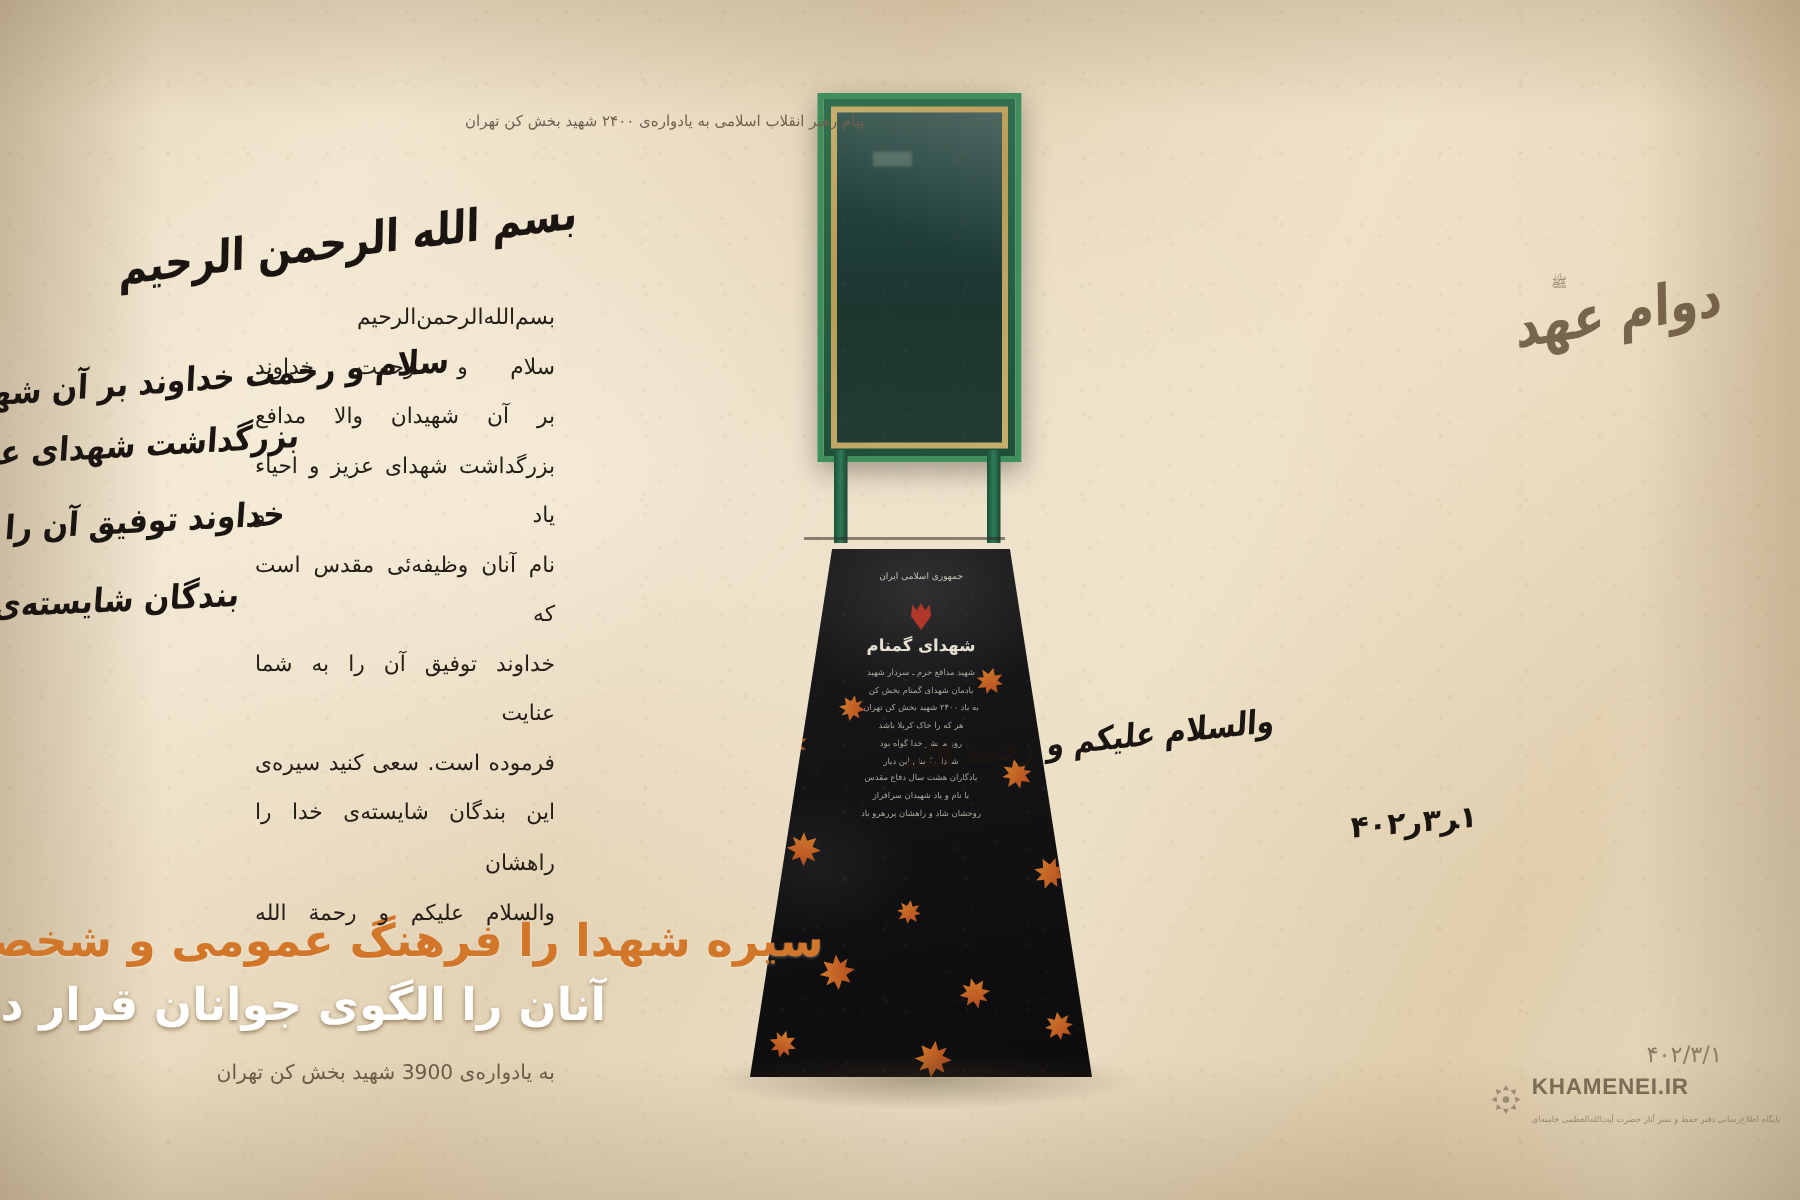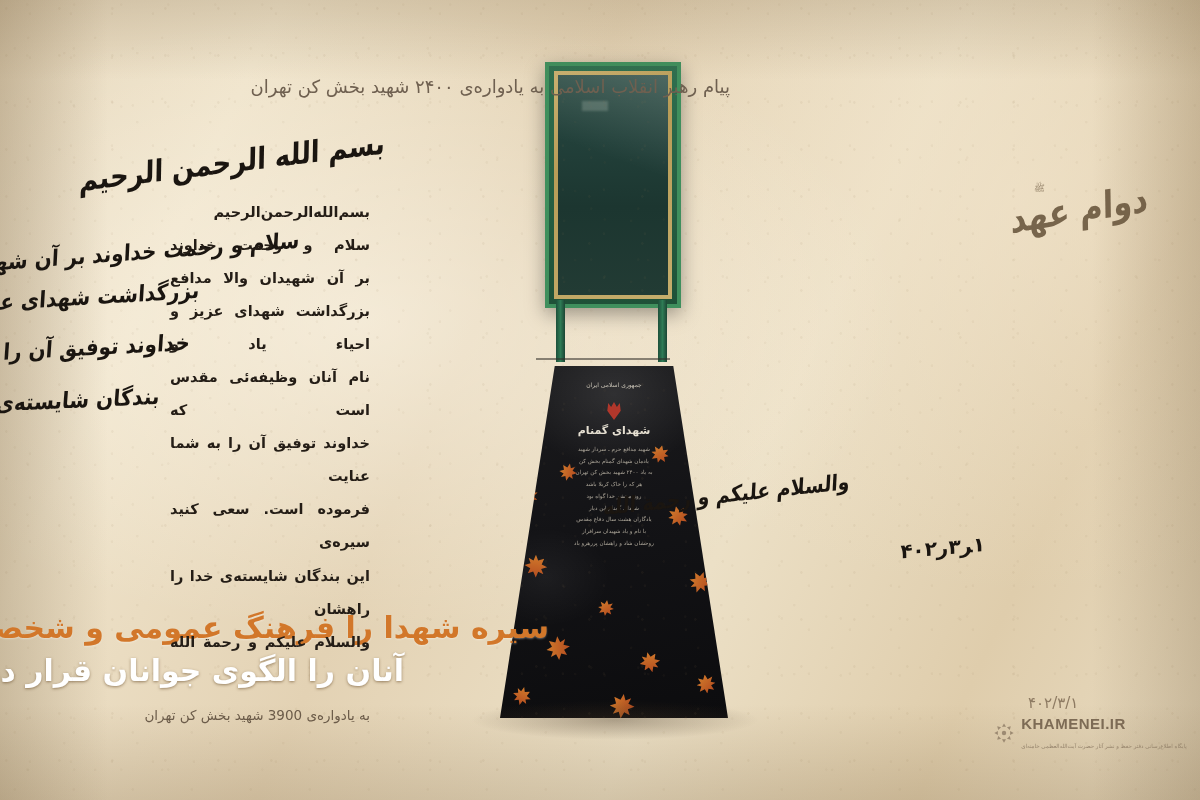--- a/index.html
+++ b/index.html
@@ -42,21 +42,21 @@
       linear-gradient(to bottom, rgba(120,96,60,.20), rgba(120,96,60,0) 10%, rgba(120,96,60,0) 88%, rgba(120,96,60,.22));
   }
   
   .top-credit {
     position: absolute;
     top: 76px;
     right: 470px;
     width: 420px;
     text-align: left;
     direction: rtl;
-    font-size: 18px;
+    font-size: 10px;
     letter-spacing: .2px;
     color: #6f6050;
     white-space: nowrap;
   }
   
   .hand {
     position: absolute;
     direction: rtl;
     color: #1a1510;
     font-family: "DejaVu Sans", "Liberation Sans", sans-serif;
@@ -98,21 +98,21 @@
     position: absolute;
     top: 196px;
     right: 830px;
     width: 200px;
     direction: rtl;
     text-align: justify;
     text-align-last: justify;
     color: #241d16;
     font-size: 14.5px;
     line-height: 2.28;
-    font-weight: 700;
+    font-weight: 400;
   }
   .message p { margin: 0; }
 
   
   .bottom-credit {
     position: absolute;
     bottom: 72px;
     right: 830px;
     width: 220px;
     direction: rtl;
@@ -147,21 +147,21 @@
     font-size: 9px;
     opacity: .8;
   }
 
   
   .stamp-date {
     position: absolute;
     bottom: 88px;
     right: 52px;
     width: 120px;
-    text-align: left;
+    text-align: right;
     color: #8d7a62;
     font-size: 15px;
     letter-spacing: 1px;
     direction: ltr;
   }
   .logo-wrap {
     position: absolute;
     bottom: 52px;
     right: 40px;
     width: 140px;

